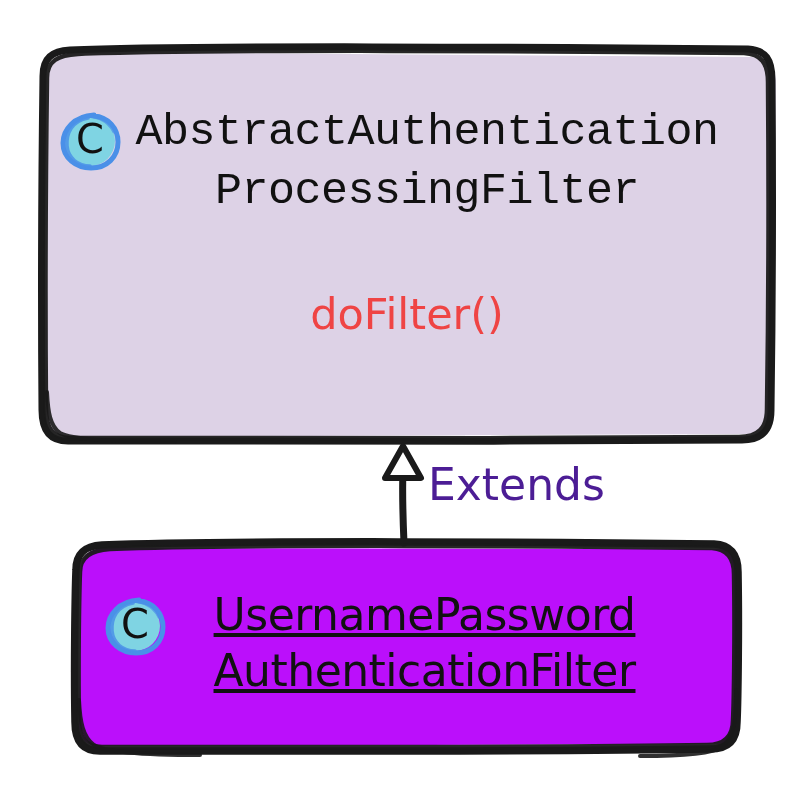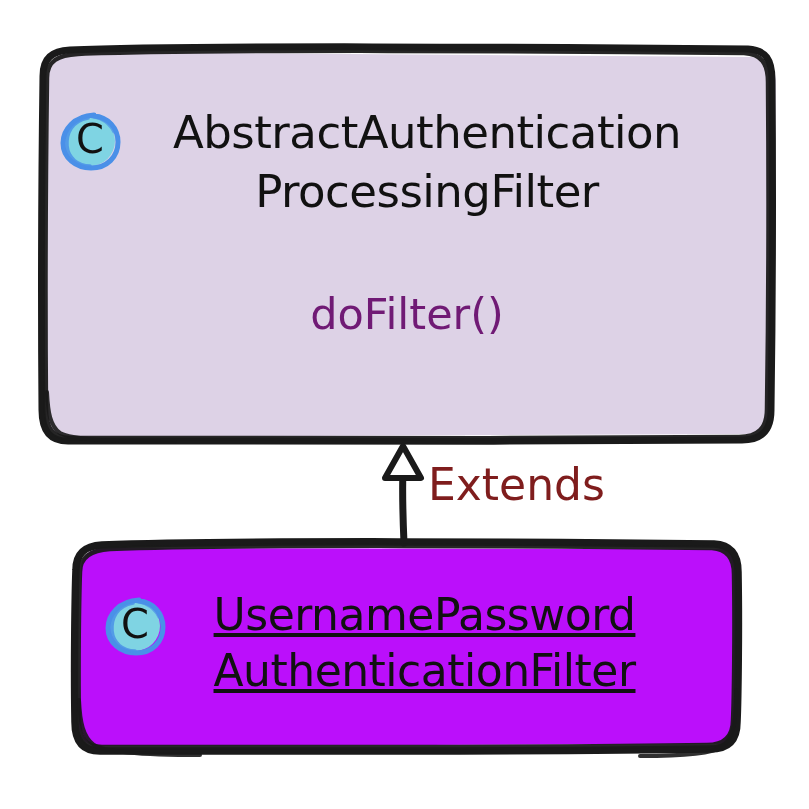--- a/index.html
+++ b/index.html
@@ -60,35 +60,36 @@
     line-height: 1.30;
     letter-spacing: -0.5px;
     font-weight: 400;
     white-space: pre-line;
     z-index: 3;
   }
   #node-abstract .node-title {
     padding-top: 56px;
     padding-left: 46px;
     padding-right: 6px;
+    font-family: Liberation Mono, monospace;
   }
   #node-username .node-title {
     padding-top: 44px;
     padding-left: 40px;
     padding-right: 4px;
     font-size: 44px;
     line-height: 1.28;
     text-decoration: underline;
   }
 
   .node-members {
     position: relative;
     width: 100%;
     text-align: center;
-    color: #701a75;
+    color: #ef4444;
     font-size: 43px;
     line-height: 1.3;
     z-index: 3;
   }
   #node-abstract .node-members {
     margin-top: 66px;
   }
 
   
   .class-badge {
@@ -121,21 +122,21 @@
     box-sizing: border-box;
   }
 
   
   #edge-label {
     position: absolute;
     left: 428px;
     top: 463px;
     font-size: 44px;
     line-height: 1;
-    color: #7f1d1d;
+    color: #4c1d95;
     z-index: 5;
     white-space: nowrap;
   }
 </style>
 </head>
 <body>
 
 <div id="canvas">
 
   <svg id="sketch-layer" viewBox="0 0 809 809">

